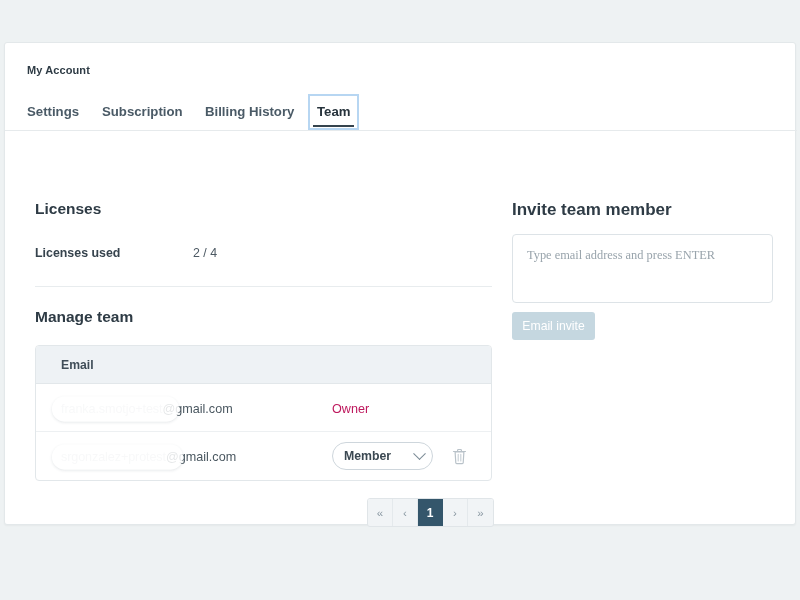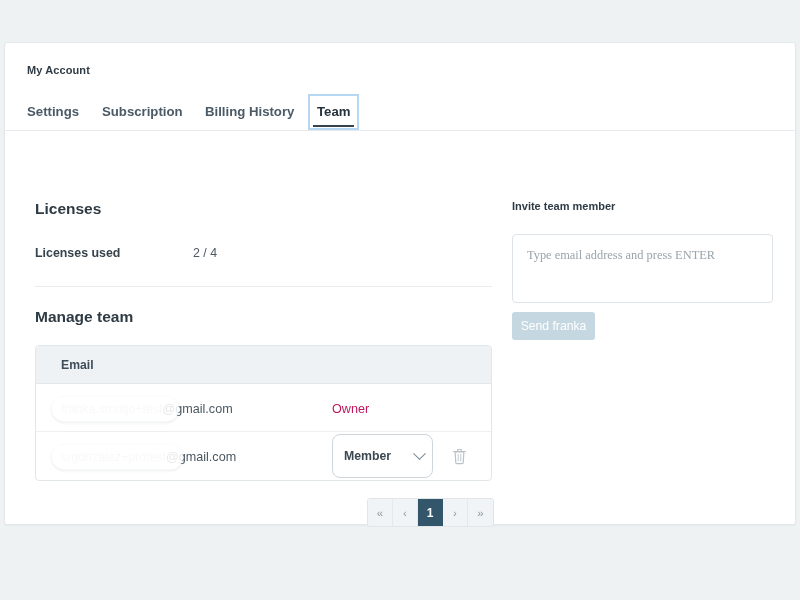--- a/index.html
+++ b/index.html
@@ -155,24 +155,24 @@
   }
   #pill-0 { width: 127px; }
   #pill-1 { width: 131px; }
 
   .perm-text { font-size: 12.6px; color: #be185d; }
 
   .perm-select {
     display: inline-flex;
     align-items: center;
     justify-content: space-between;
-    width: 101px; height: 44px;
+    width: 101px; height: 28px;
     padding: 0 8px 0 11px;
     border: 1px solid #ced6dc;
-    border-radius: 8px;
+    border-radius: 14px;
     background: #fff;
     font-size: 12.3px;
     font-weight: 700;
     color: #3b4852;
     cursor: pointer;
   }
   .chev {
     width: 9px; height: 9px;
     border-right: 1.4px solid #7b8b96;
     border-bottom: 1.4px solid #7b8b96;
@@ -213,21 +213,21 @@
     color: #ffffff;
     font-weight: 700;
     font-size: 12px;
     border-right-color: #34566b;
   }
 
   
   .invite-h {
     position: absolute;
     left: 507px; top: 157px;
-    font-size: 11px;
+    font-size: 17px;
     font-weight: 700;
     color: #2e3b45;
   }
   .invite-box {
     position: absolute;
     left: 507px; top: 191px;
     width: 261px; height: 69px;
     border: 1px solid #dde3e7;
     border-radius: 4px;
     background: #fff;
@@ -316,16 +316,16 @@
     <div class="pager">
       <div class="pg">«</div>
       <div class="pg">‹</div>
       <div class="pg current">1</div>
       <div class="pg">›</div>
       <div class="pg">»</div>
     </div>
 
     <div class="invite-h">Invite team member</div>
     <textarea class="invite-box" placeholder="Type email address and press ENTER" style=""></textarea>
-    <button class="send-btn">Send franka</button>
+    <button class="send-btn">Email invite</button>
 
   </div>
 </div>
 
 </body></html>

